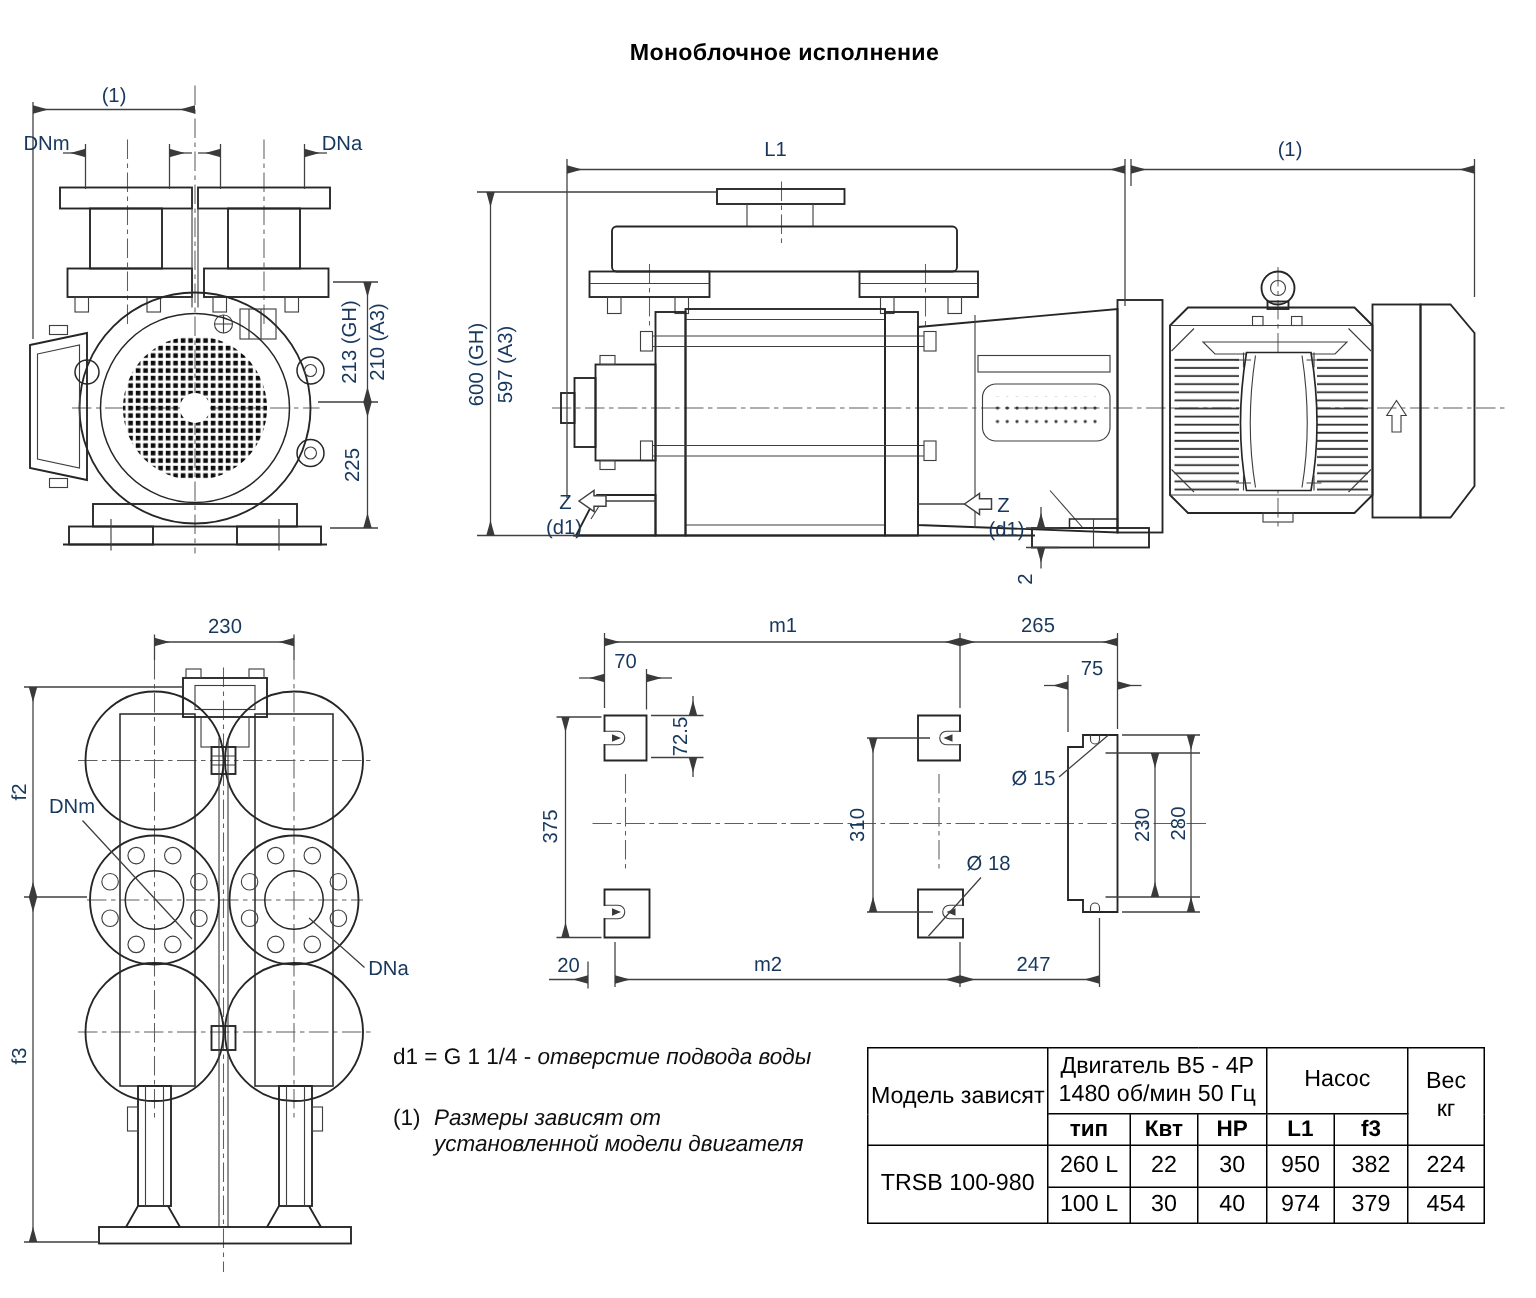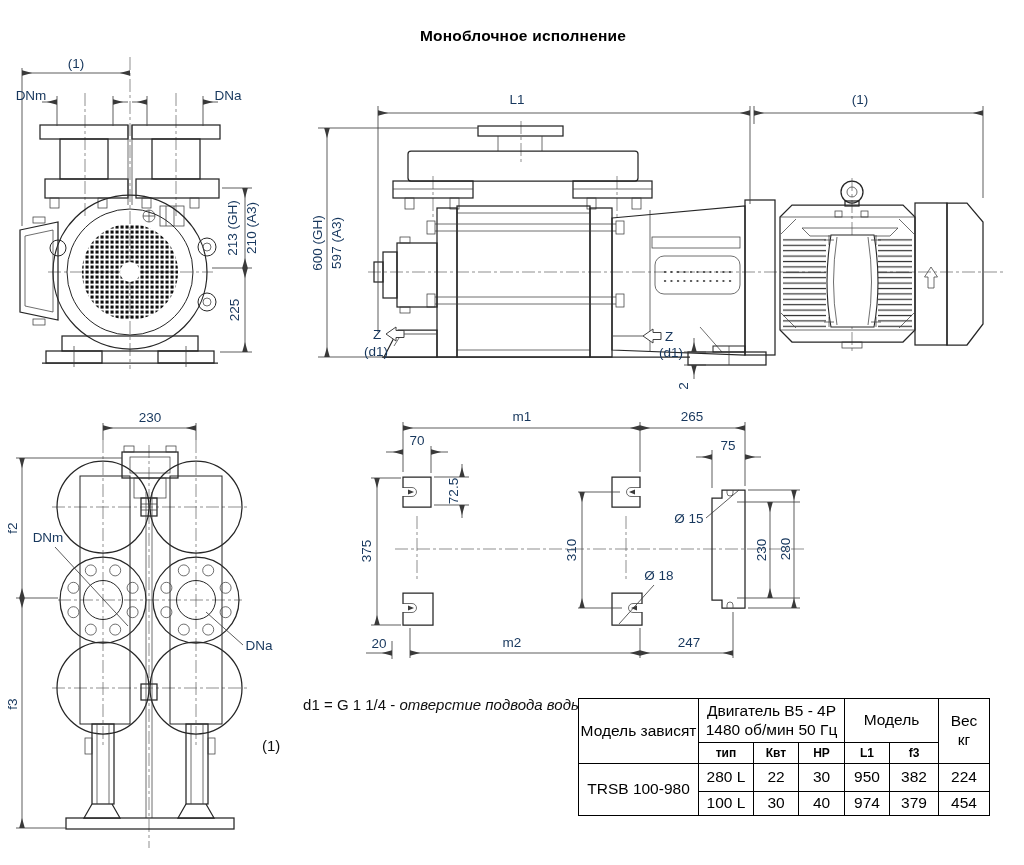--- a/index.html
+++ b/index.html
@@ -10,27 +10,27 @@
   svg{position:absolute;left:0;top:0;}
   .ol{fill:none;stroke:#262626;stroke-width:1.25;}
   .o2{fill:none;stroke:#262626;stroke-width:1;}
   .th{fill:none;stroke:#3f3f3f;stroke-width:.75;}
   .cl{fill:none;stroke:#5f5f5f;stroke-width:.7;stroke-dasharray:13 3 3 3;}
   .dim{fill:none;stroke:#404040;stroke-width:.85;}
   .whitefill{fill:#fff;stroke:#262626;stroke-width:1.1;}
   .zarr{fill:#fff;stroke:#404040;stroke-width:1;}
   .tick{fill:#3a3a3a;}
   text.dt{fill:#17375d;font-size:13.5px;text-anchor:middle;font-family:"Liberation Sans",sans-serif;}
-  .notes{position:absolute;left:262px;top:696px;width:320px;color:#0f0f0f;font-size:15px;text-align:right;}
+  .notes{position:absolute;left:262px;top:696px;width:320px;color:#0f0f0f;font-size:15px;}
   .notes .ital{font-style:italic;}
   .note2{margin-top:24px;display:flex;gap:9px;}
   table.spec{position:absolute;left:578px;top:698px;border-collapse:collapse;table-layout:fixed;background:#fff;}
   table.spec td{border:1.5px solid #000;text-align:center;vertical-align:middle;
                 padding:0;font-size:15.5px;color:#000;line-height:1.22;overflow:hidden;}
-  table.spec td.b{font-weight:bold;font-size:12px;}
+  table.spec td.b{font-weight:bold;font-size:15px;}
 </style>
 </head>
 <body>
 
 <div id="screen">
 
 <div class="title">Моноблочное исполнение</div>
 
 <svg width="1024" height="865" viewBox="0 0 1024 865">
   <defs>
@@ -314,56 +314,60 @@
   </g>
 </svg>
 
 <div class="notes">
   <div>
     <span>d1 = G 1 1/4 -</span>
     <span class="ital">отверстие подвода воды</span>
   </div>
   <div class="note2">
     <span>(1)</span>
+    <span class="ital">
+      <span>Размеры зависят от</span><br>
+      <span>установленной модели двигателя</span>
+    </span>
   </div>
 </div>
 
 <table class="spec">
   <colgroup>
     <col style="width:120px">
         <col style="width:55px">
         <col style="width:45px">
     <col style="width:46px">
         <col style="width:45px">
         <col style="width:49px">
         <col style="width:51px">
   </colgroup>
   <tbody>
         <tr style="height:44px">
     <td rowspan="2">Модель зависят</td>
     <td colspan="3">
       <span>Двигатель B5 - 4P</span><br>
       <span>1480 об/мин 50 Гц</span>
     </td>
-    <td colspan="2">Модель</td>
+    <td colspan="2">Насос</td>
     <td rowspan="2">
       <span>Вес</span><br>
       <span>кг</span>
     </td>
   </tr>
   <tr style="height:21px">
     <td class="b">тип</td>
     <td class="b">Квт</td>
     <td class="b">HP</td>
     <td class="b">L1</td>
     <td class="b">f3</td>
   </tr>
   <tr style="height:28px">
     <td rowspan="2">TRSB 100-980</td>
-    <td>280 L</td>
+    <td>260 L</td>
     <td>22</td>
     <td>30</td>
     <td>950</td>
     <td>382</td>
     <td>224</td>
   </tr>
   <tr style="height:24px">
     <td>100 L</td>
     <td>30</td>
     <td>40</td>

